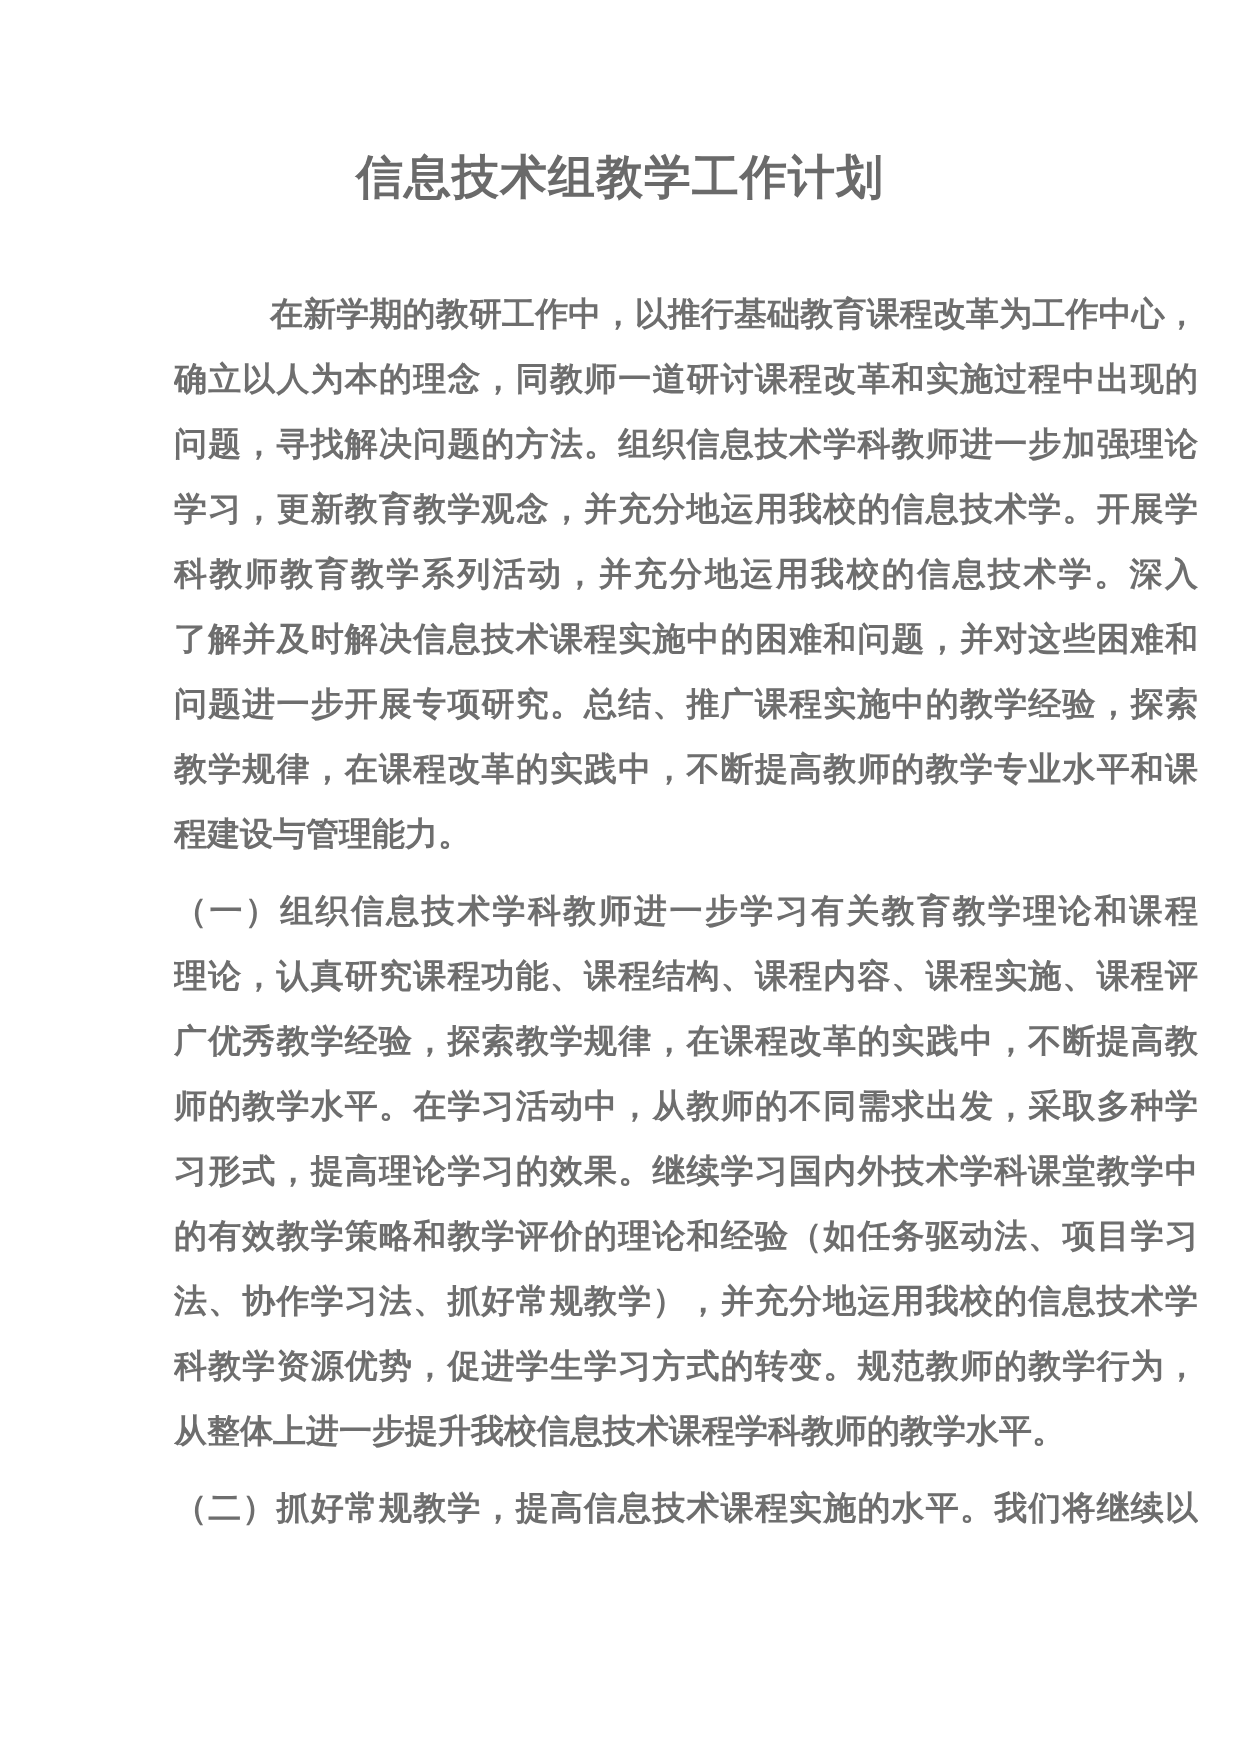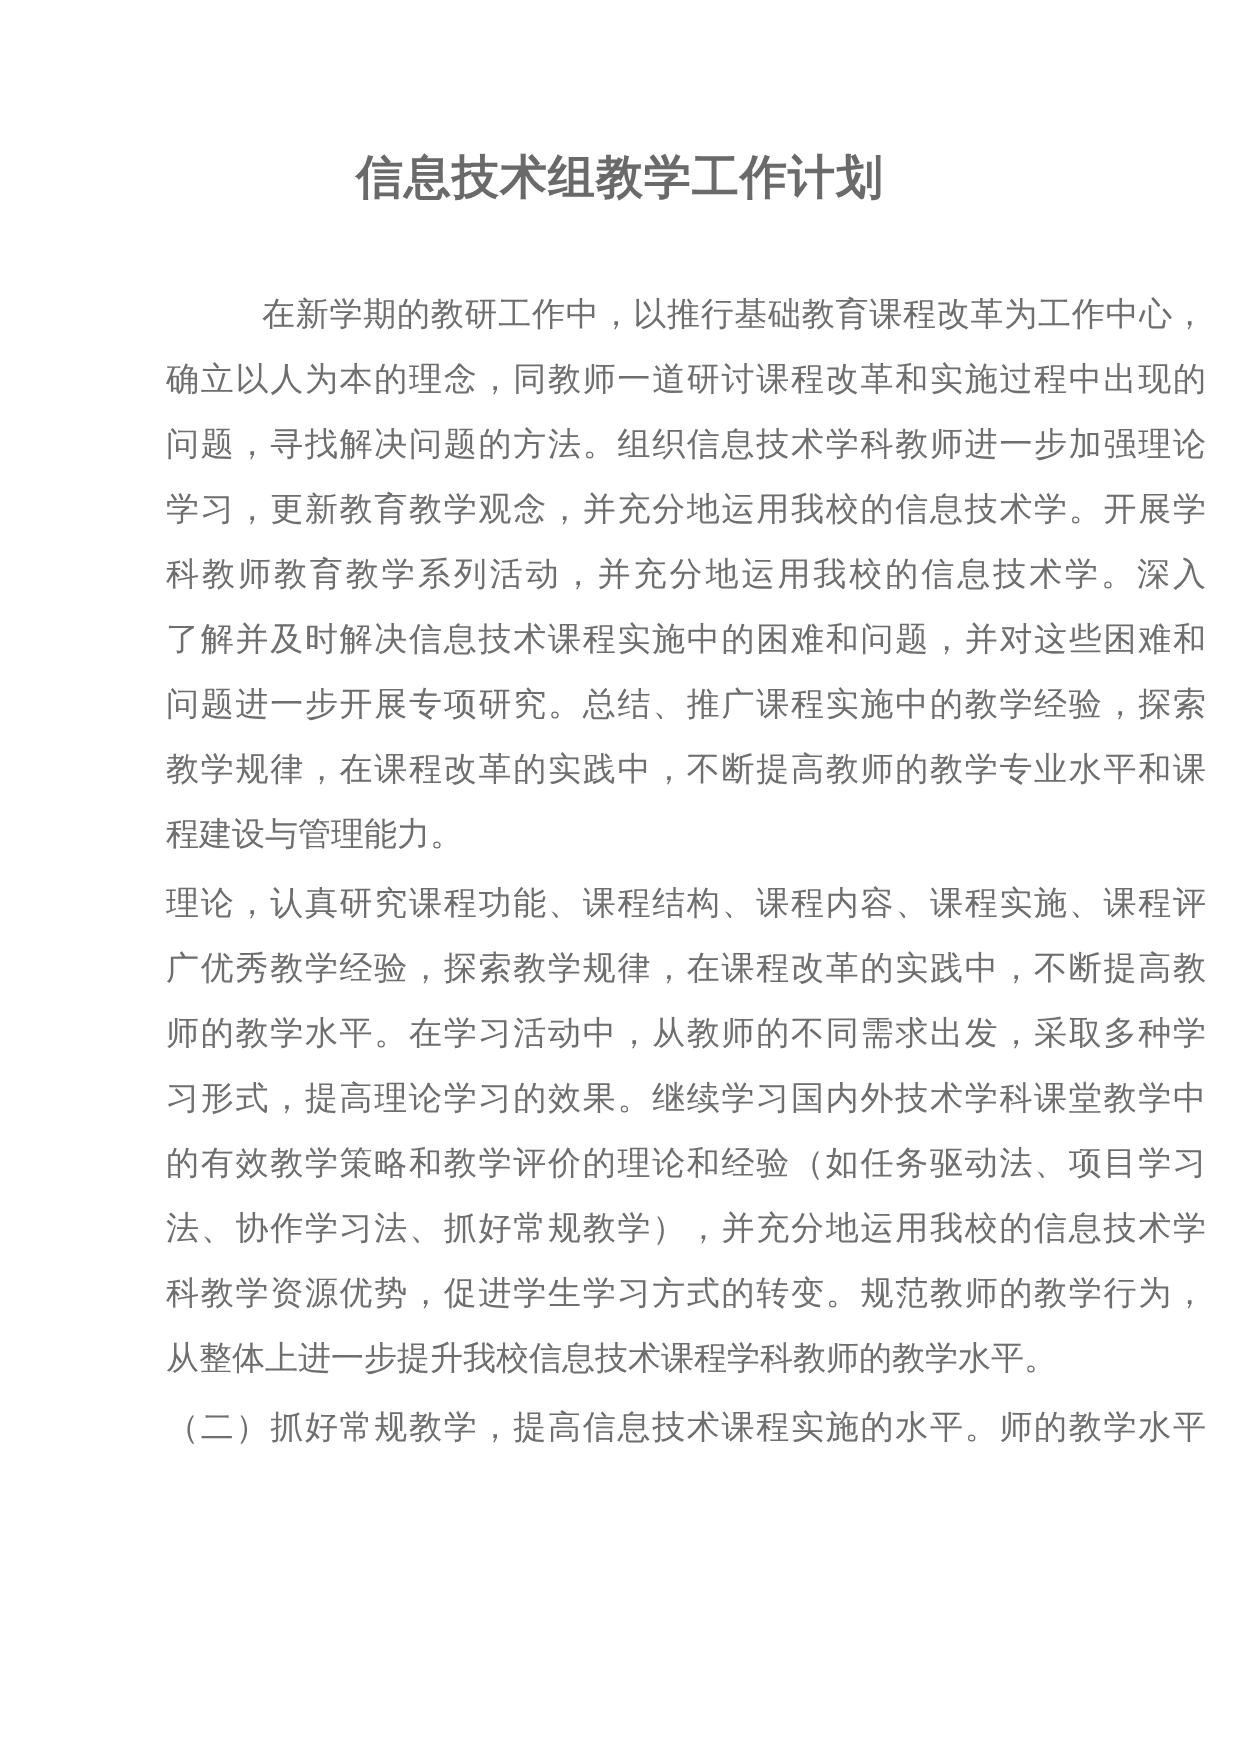--- a/index.html
+++ b/index.html
@@ -31,22 +31,23 @@
     color: #6a6a6a;
   }
   .doc-body {
     margin: 75px 0 0 162px;
     width: 1048px;
     font-size: 33px;
     line-height: 65px;
     color: #6e6e6e;
   }
   .paragraph {
-    margin: 4px;
+    margin: 12px;
     padding: 0;
+    font-weight: bold;
   }
   .line {
     text-align: justify;
     text-align-last: justify;
     white-space: normal;
     height: 65px;
     overflow: hidden;
   }
   .line.end {
     text-align-last: left;
@@ -66,26 +67,27 @@
         <div class="line">确立以人为本的理念，同教师一道研讨课程改革和实施过程中出现的</div>
         <div class="line">问题，寻找解决问题的方法。组织信息技术学科教师进一步加强理论</div>
         <div class="line">学习，更新教育教学观念，并充分地运用我校的信息技术学。开展学</div>
         <div class="line">科教师教育教学系列活动，并充分地运用我校的信息技术学。深入</div>
         <div class="line">了解并及时解决信息技术课程实施中的困难和问题，并对这些困难和</div>
         <div class="line">问题进一步开展专项研究。总结、推广课程实施中的教学经验，探索</div>
         <div class="line">教学规律，在课程改革的实践中，不断提高教师的教学专业水平和课</div>
         <div class="line end">程建设与管理能力。</div>
       </div>
       <div class="paragraph">
+        <div class="line">（一）组织信息技术学科教师进一步学习有关教育教学理论和课程</div>
         <div class="line">理论，认真研究课程功能、课程结构、课程内容、课程实施、课程评</div>
         <div class="line">广优秀教学经验，探索教学规律，在课程改革的实践中，不断提高教</div>
         <div class="line">师的教学水平。在学习活动中，从教师的不同需求出发，采取多种学</div>
         <div class="line">习形式，提高理论学习的效果。继续学习国内外技术学科课堂教学中</div>
         <div class="line">的有效教学策略和教学评价的理论和经验（如任务驱动法、项目学习</div>
         <div class="line">法、协作学习法、抓好常规教学），并充分地运用我校的信息技术学</div>
         <div class="line">科教学资源优势，促进学生学习方式的转变。规范教师的教学行为，</div>
         <div class="line end">从整体上进一步提升我校信息技术课程学科教师的教学水平。</div>
       </div>
       <div class="paragraph">
-        <div class="line">（二）抓好常规教学，提高信息技术课程实施的水平。师的教学水平</div>
+        <div class="line">（二）抓好常规教学，提高信息技术课程实施的水平。我们将继续以</div>
       </div>
     </div>
 </div>
 
 </body></html>

